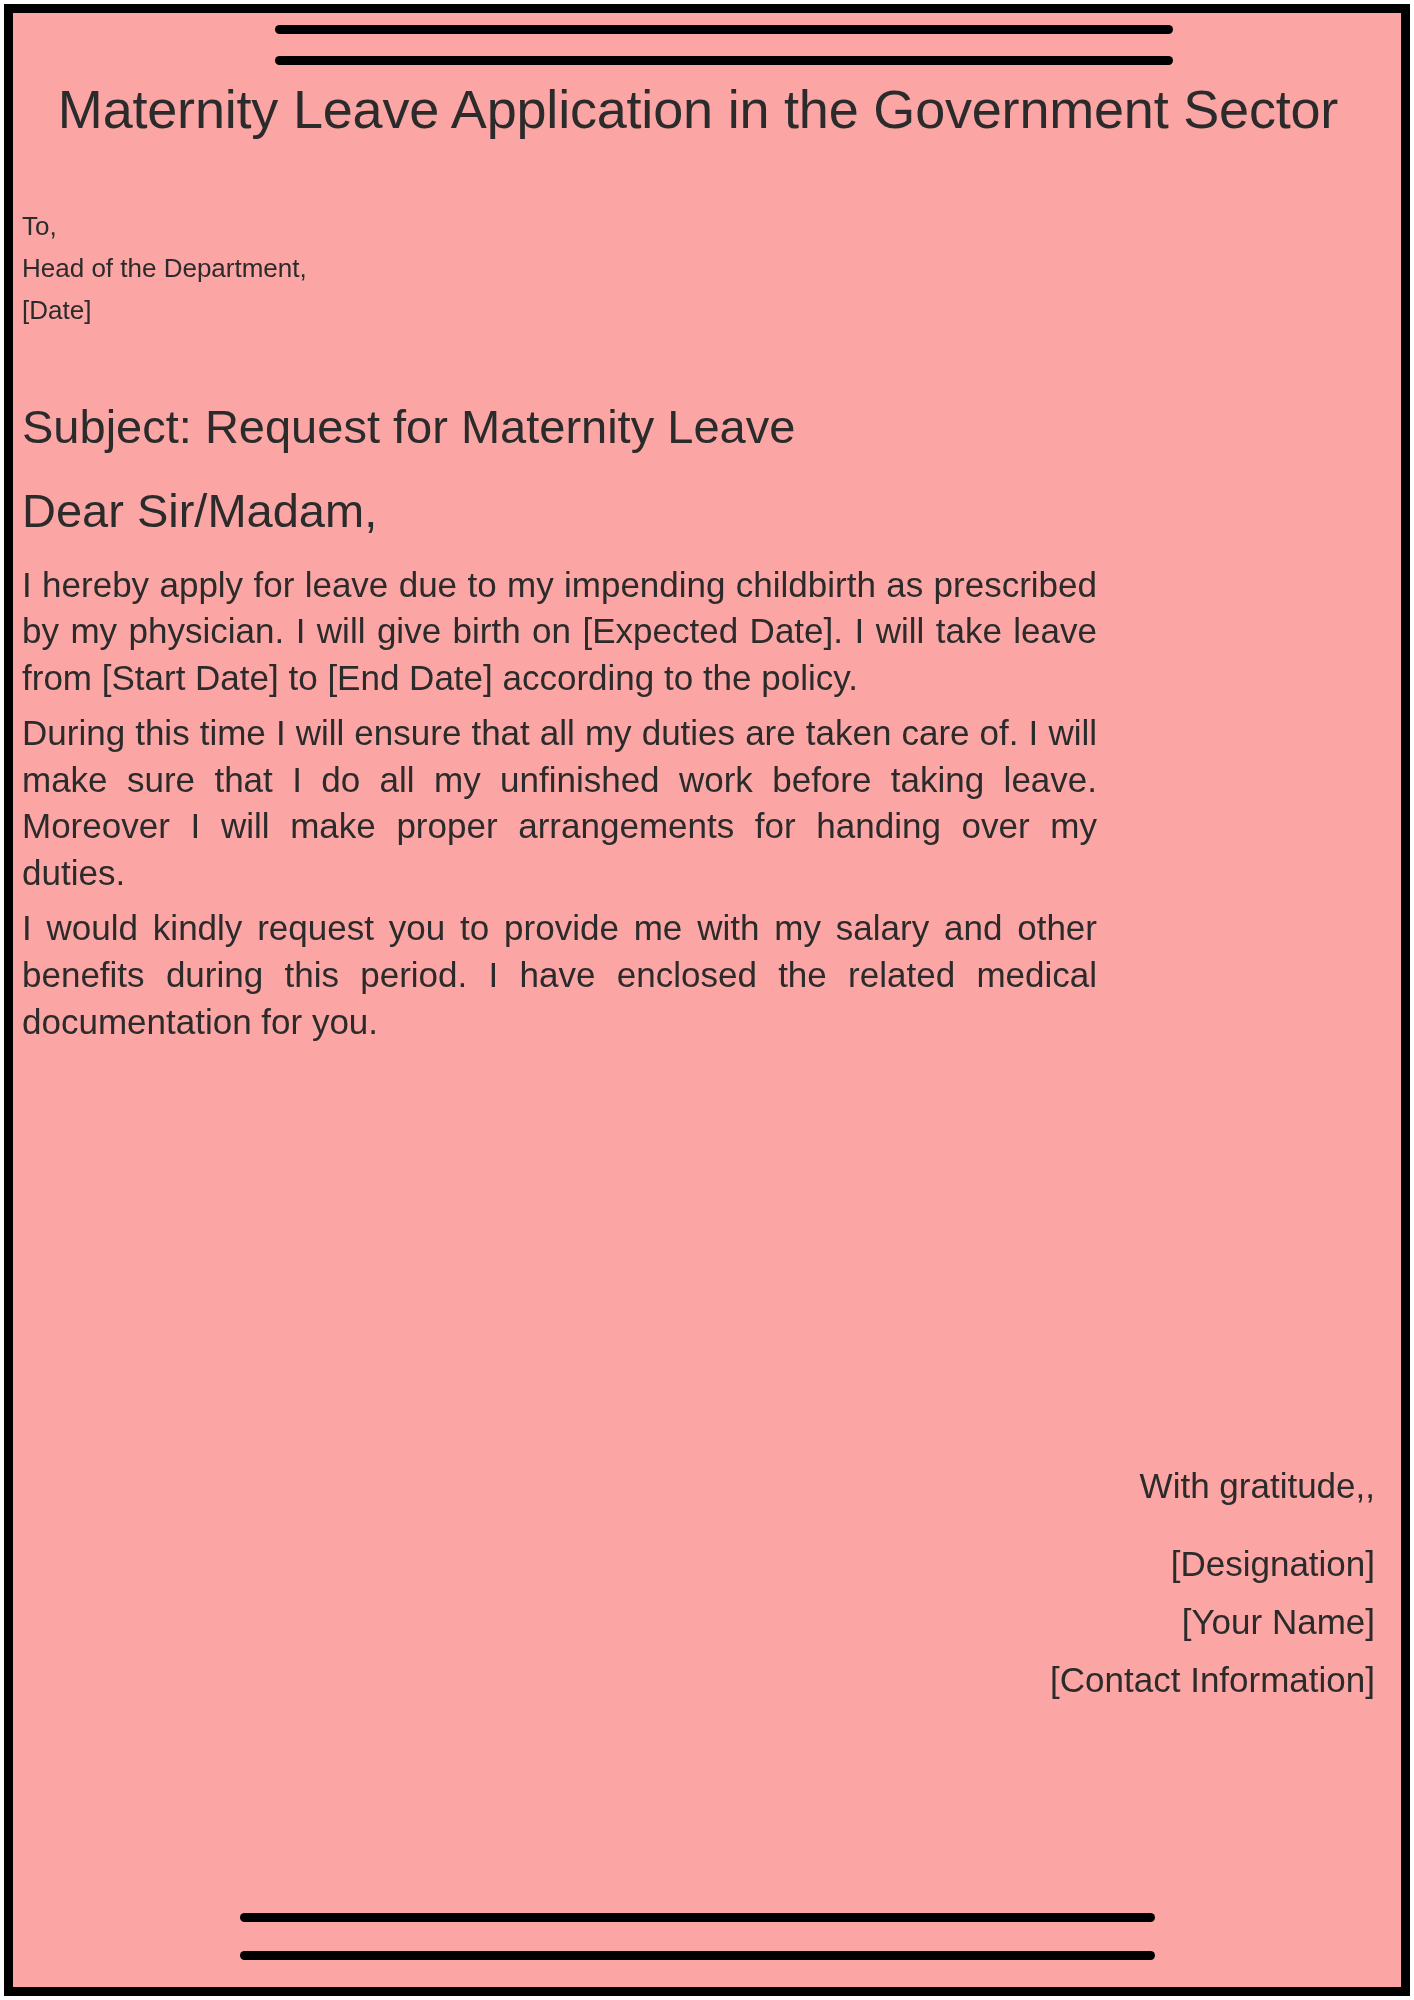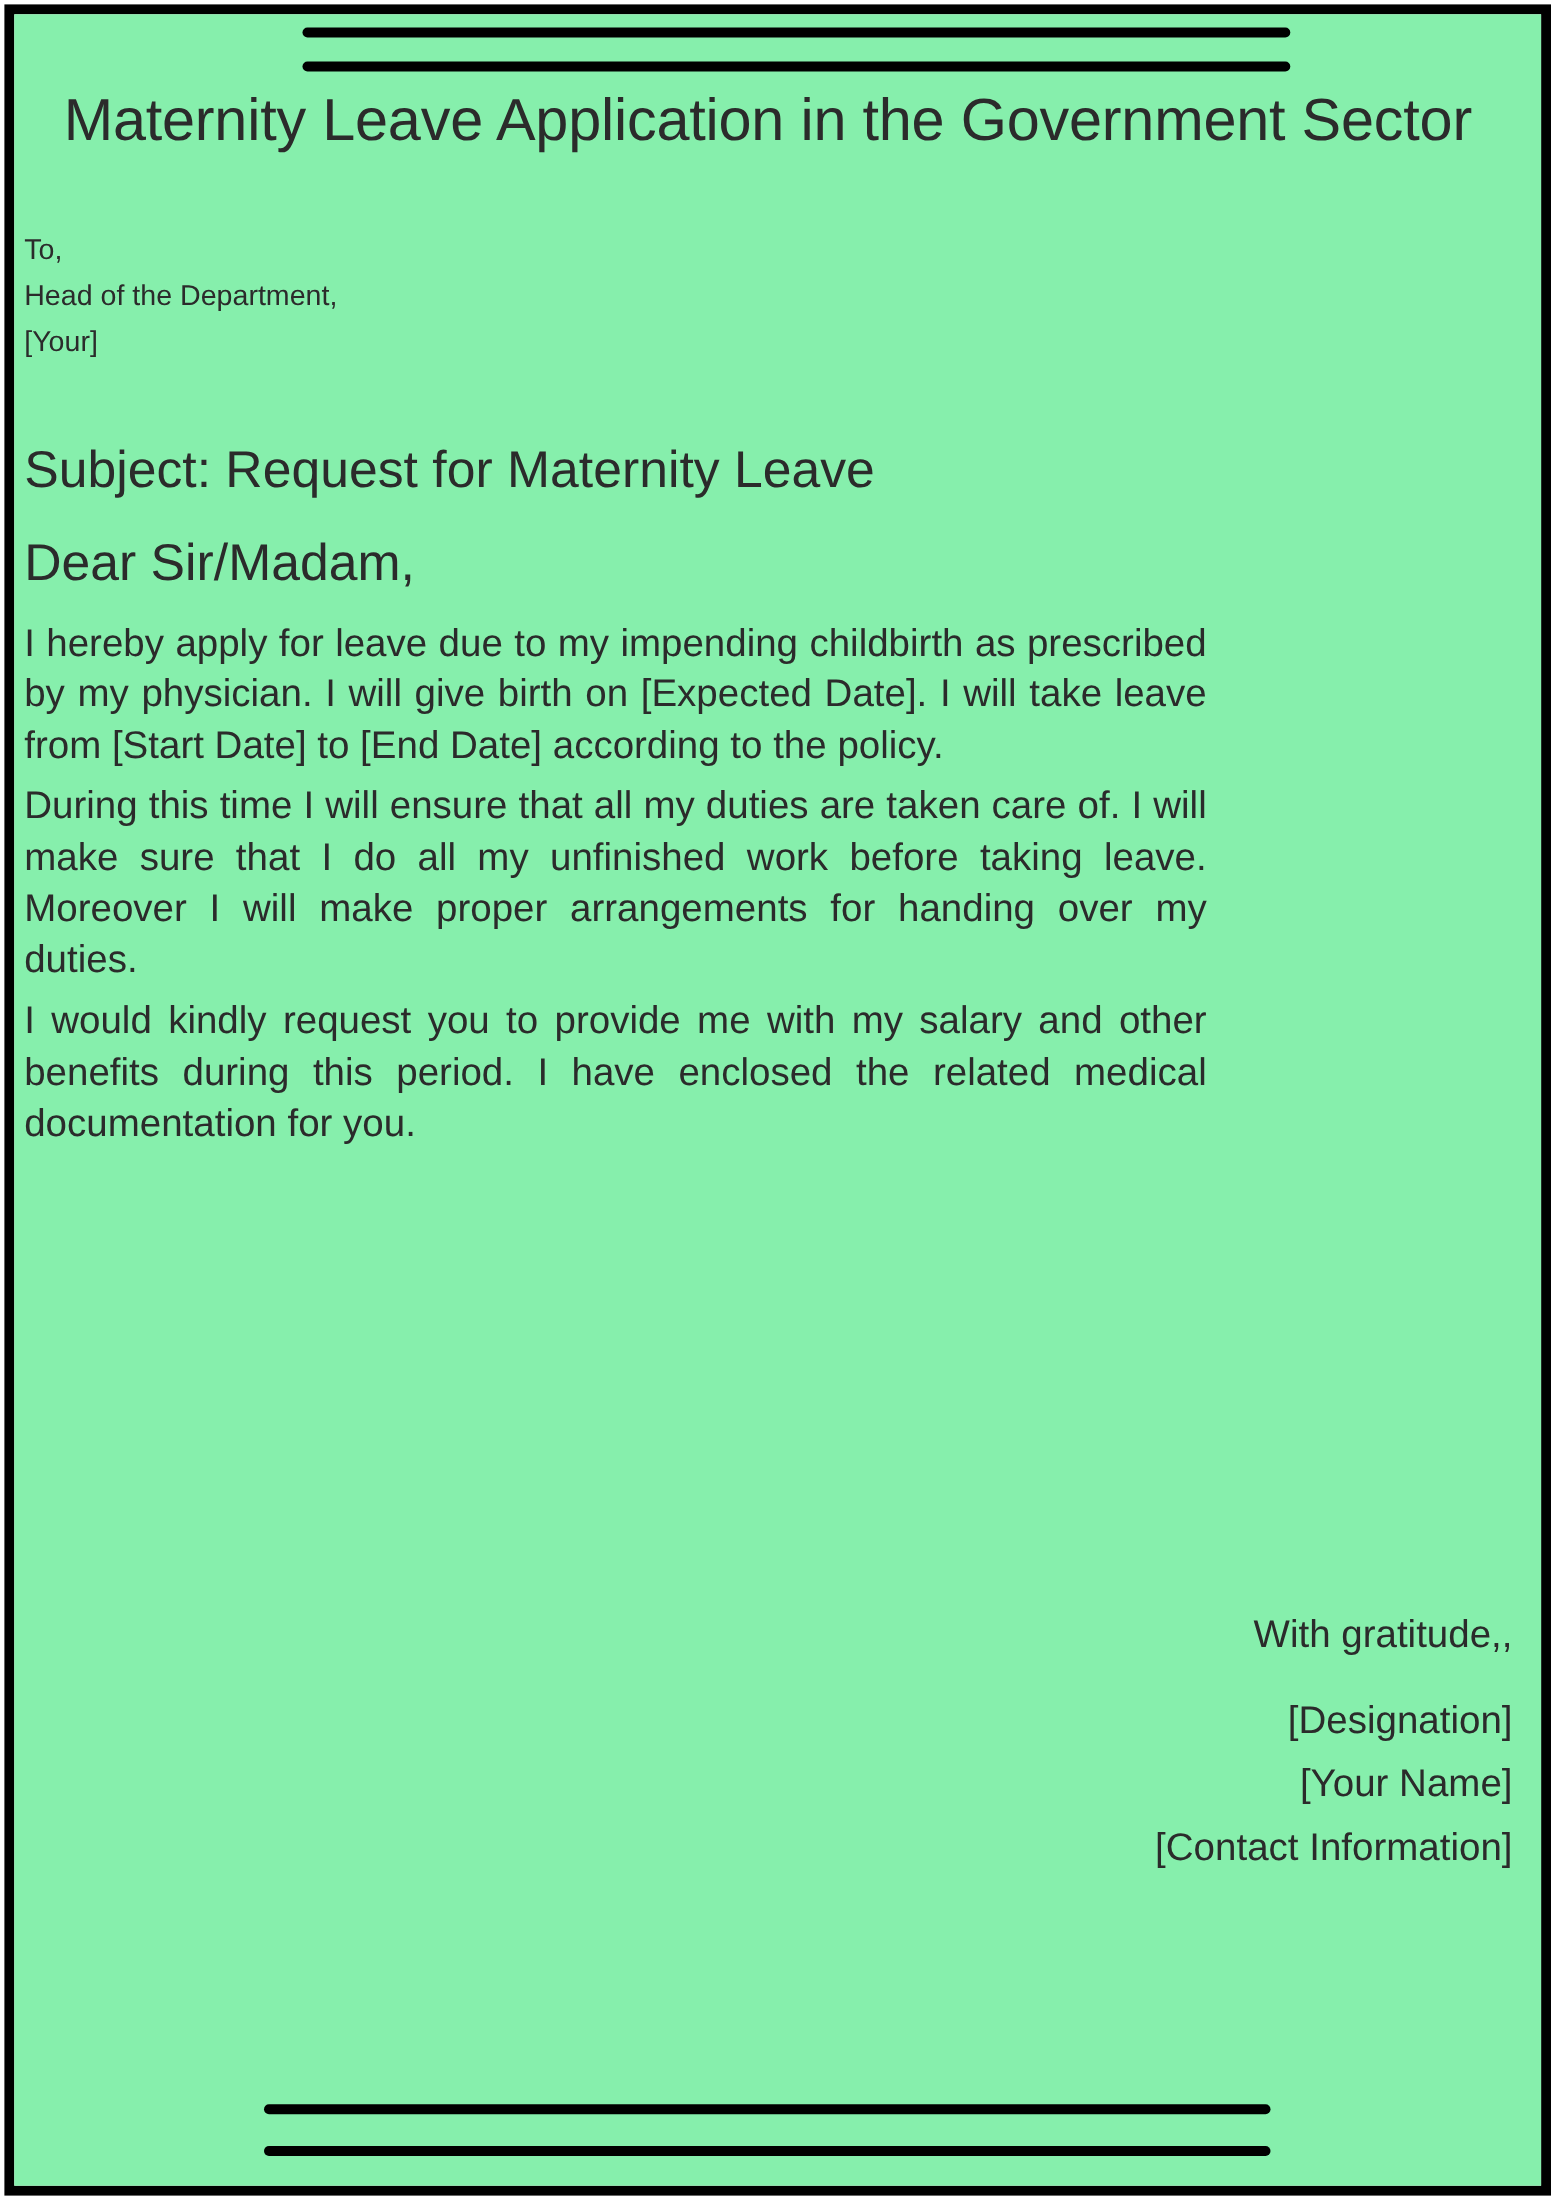--- a/index.html
+++ b/index.html
@@ -30,21 +30,21 @@
     border: 9px solid #000000;
     box-sizing: border-box;
   }
 
   .inner {
     position: absolute;
     left: 13px;
     top: 13px;
     right: 13px;
     bottom: 13px;
-    background: #86efac;
+    background: #fca5a5;
     box-sizing: border-box;
   }
 
   
   .rules {
     position: absolute;
     display: flex;
     flex-direction: column;
   }
   .rules-top {
@@ -154,21 +154,21 @@
       <div class="rule"></div>
       <div class="rule"></div>
     </div>
 
     <div class="doc-title">Maternity Leave Application in the Government Sector</div>
 
     <div class="letter">
 
       <div class="addr-line">To,</div>
       <div class="addr-line">Head of the Department,</div>
-      <div class="addr-line">[Your]</div>
+      <div class="addr-line">[Date]</div>
 
       <div class="gap"></div>
 
       <div class="subject-line">Subject: Request for Maternity Leave</div>
       <div class="salutation-line">Dear Sir/Madam,</div>
 
       <p class="para">I hereby apply for leave due to my impending childbirth as prescribed by my physician. I will give birth on [Expected Date]. I will take leave from [Start Date] to [End Date] according to the policy.</p>
       <p class="para">During this time I will ensure that all my duties are taken care of. I will make sure that I do all my unfinished work before taking leave. Moreover I will make proper arrangements for handing over my duties.</p>
       <p class="para">I would kindly request you to provide me with my salary and other benefits during this period. I have enclosed the related medical documentation for you.</p>
 

